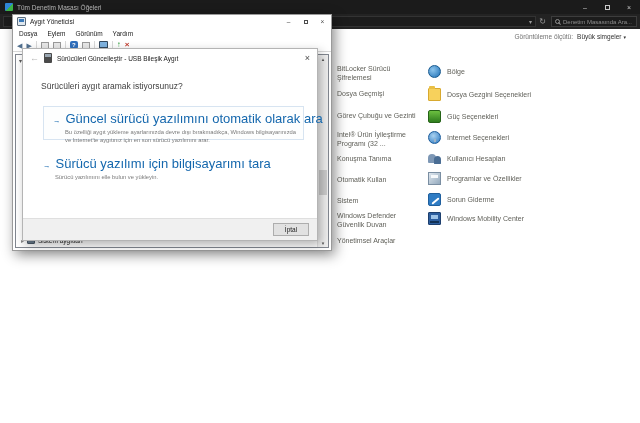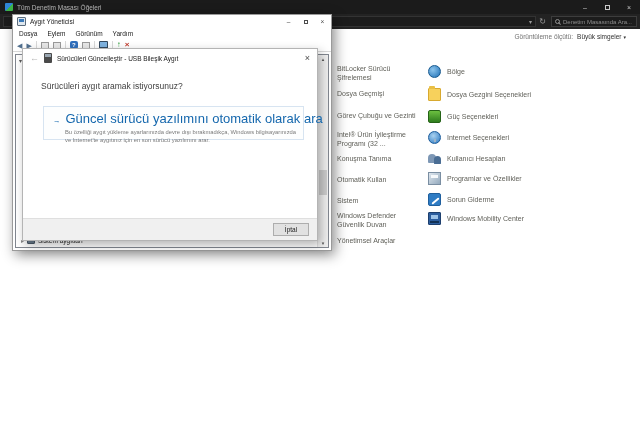--- a/index.html
+++ b/index.html
@@ -263,19 +263,25 @@
     </div>
     <div class="dlg-heading">Sürücüleri aygıt aramak istiyorsunuz?</div>
 
     <div class="opt-box">
       <div class="opt-title">
         <span>Güncel sürücü yazılımını otomatik olarak ara</span>
       </div>
       <div class="opt-desc">Bu özelliği aygıt yükleme ayarlarınızda devre dışı bırakmadıkça, Windows bilgisayarınızda ve Internet'te aygıtınız için en son sürücü yazılımını arar.</div>
     </div>
 
+    <div class="opt-plain">
+      <div class="opt-title">
+        <span>Sürücü yazılımı için bilgisayarımı tara</span>
+      </div>
+      <div class="opt-desc">Sürücü yazılımını elle bulun ve yükleyin.</div>
+    </div>
 
     <div class="dlg-footer">
       <div class="btn-cancel">İptal</div>
     </div>
   </div>
 
 </div>
 
 </body></html>

